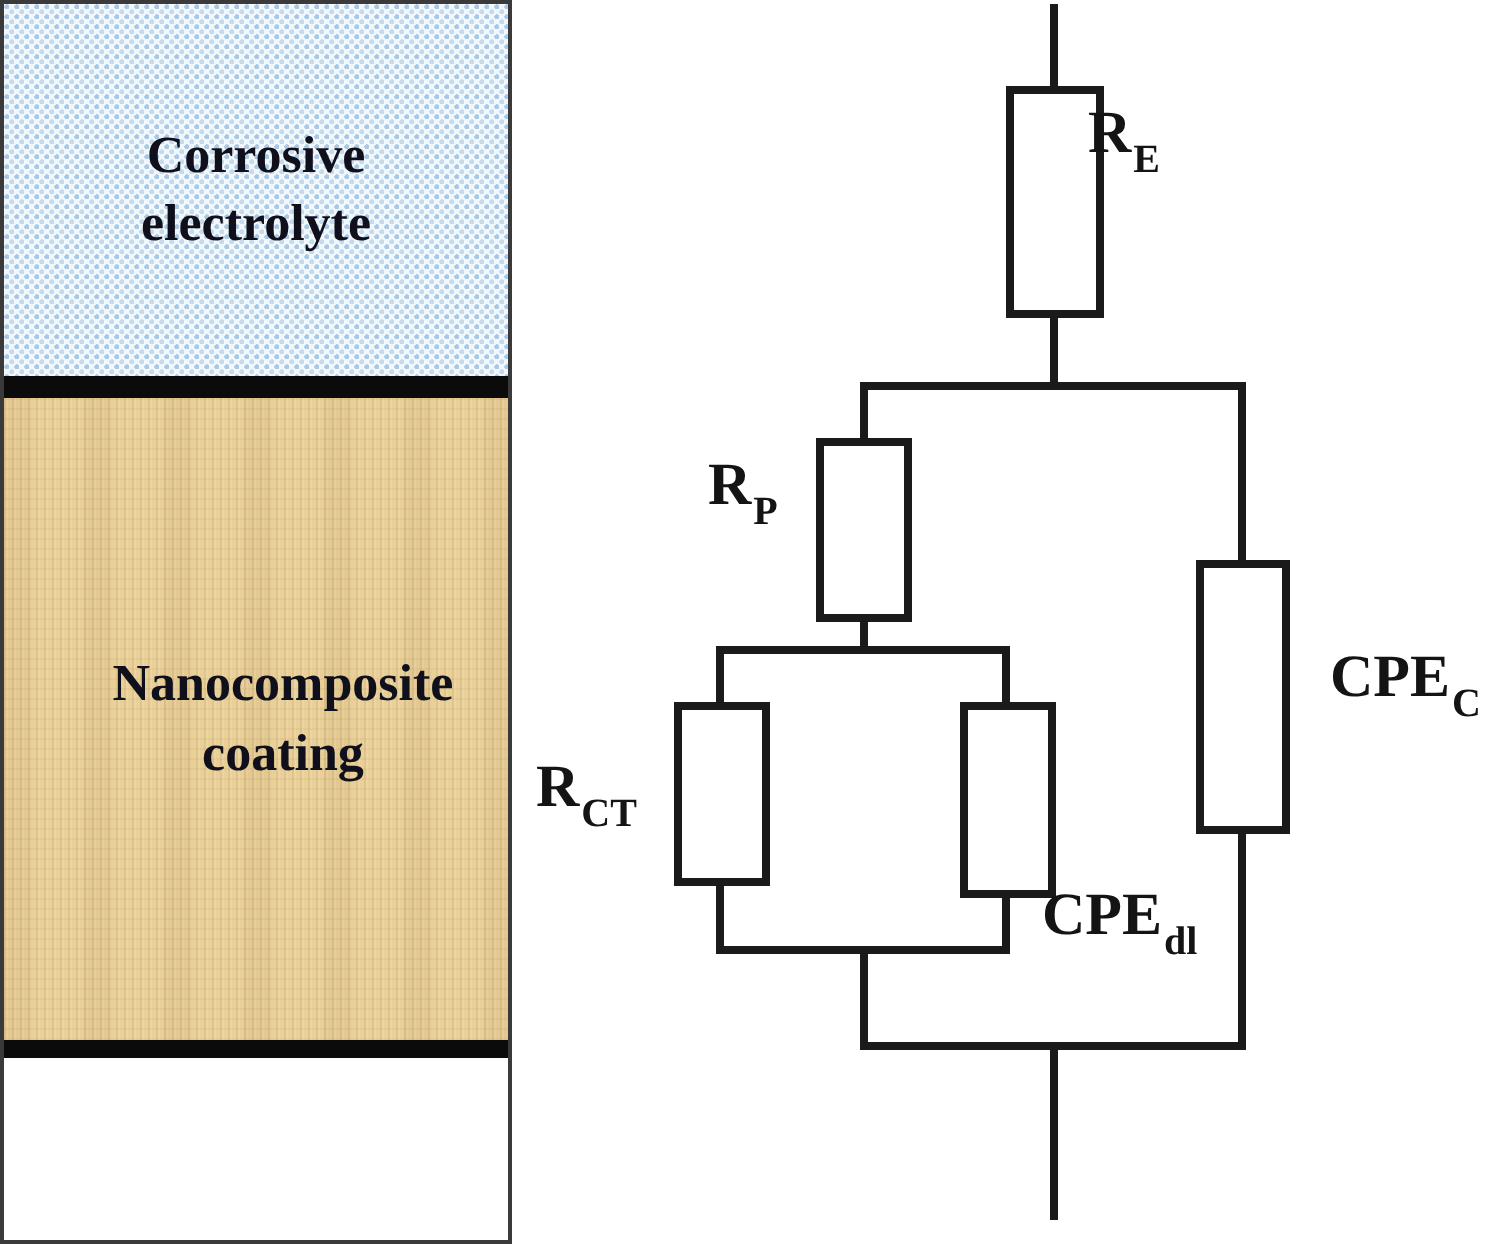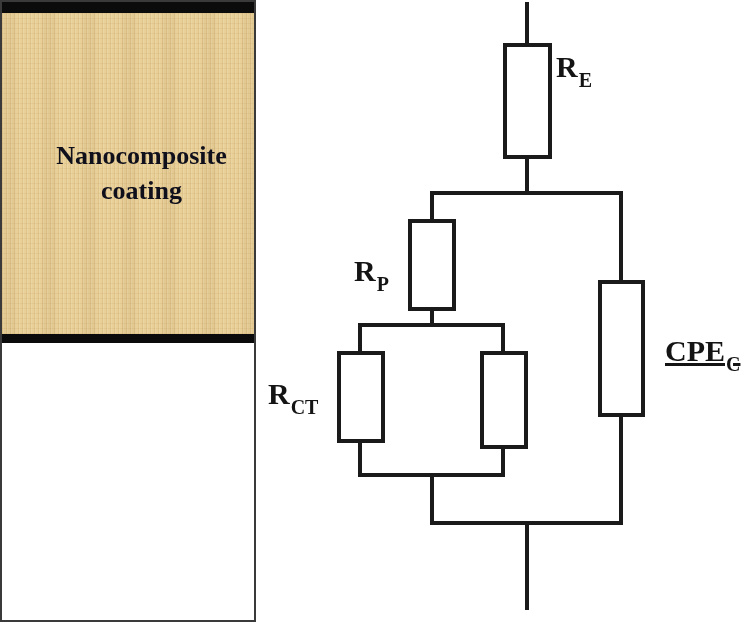--- a/index.html
+++ b/index.html
@@ -89,20 +89,23 @@
     top: 3px;
     left: 1px;
   }
 </style>
 </head>
 <body>
 
 <div class="canvas">
 
   <div class="stack">
+    <div class="layer layer-electrolyte">
+      <div class="layer-label">Corrosive electrolyte</div>
+    </div>
     <div class="divider-a"></div>
     <div class="layer layer-coating">
       <div class="layer-label">Nanocomposite coating</div>
     </div>
     <div class="divider-b"></div>
   </div>
 
   <div class="circuit">
 
     <div class="wire" style="left:525px; top:2px; width:4px; height:45px;"></div>
@@ -121,23 +124,24 @@
     <div class="wire" style="left:619px; top:193px; width:4px; height:91px;"></div>
     <div class="wire" style="left:619px; top:412px; width:4px; height:113px;"></div>
     <div class="wire" style="left:525px; top:523px; width:4px; height:87px;"></div>
 
     <div class="cbox" style="left:503px; top:43px; width:49px; height:116px;"></div>
     <div class="cbox" style="left:408px; top:219px; width:48px; height:92px;"></div>
     <div class="cbox" style="left:337px; top:351px; width:48px; height:92px;"></div>
     <div class="cbox" style="left:480px; top:351px; width:48px; height:98px;"></div>
     <div class="cbox" style="left:598px; top:280px; width:47px; height:137px;"></div>
 
-    <div class="clabel" style="left:556px; top:52px;"><span>R</span><sub>E</sub></div>
+    <div class="clabel" style="left:544px; top:52px;"><span>R</span><sub>E</sub></div>
 
-    <div class="clabel" style="left:354px; top:256px;"><span>R</span><sub>P</sub></div>
+    <div class="clabel" style="left:354px; top:228px;"><span>R</span><sub>P</sub></div>
 
     <div class="clabel" style="left:268px; top:379px;"><span>R</span><sub>CT</sub></div>
 
+    <div class="clabel" style="left:521px; top:443px;"><span>CPE</span><sub>dl</sub></div>
 
-    <div class="clabel" style="left:665px; top:336px;text-decoration:underline;"><span>CPE</span><sub>C</sub></div>
+    <div class="clabel" style="left:665px; top:324px;"><span>CPE</span><sub>C</sub></div>
 
   </div>
 </div>
 
 </body></html>

